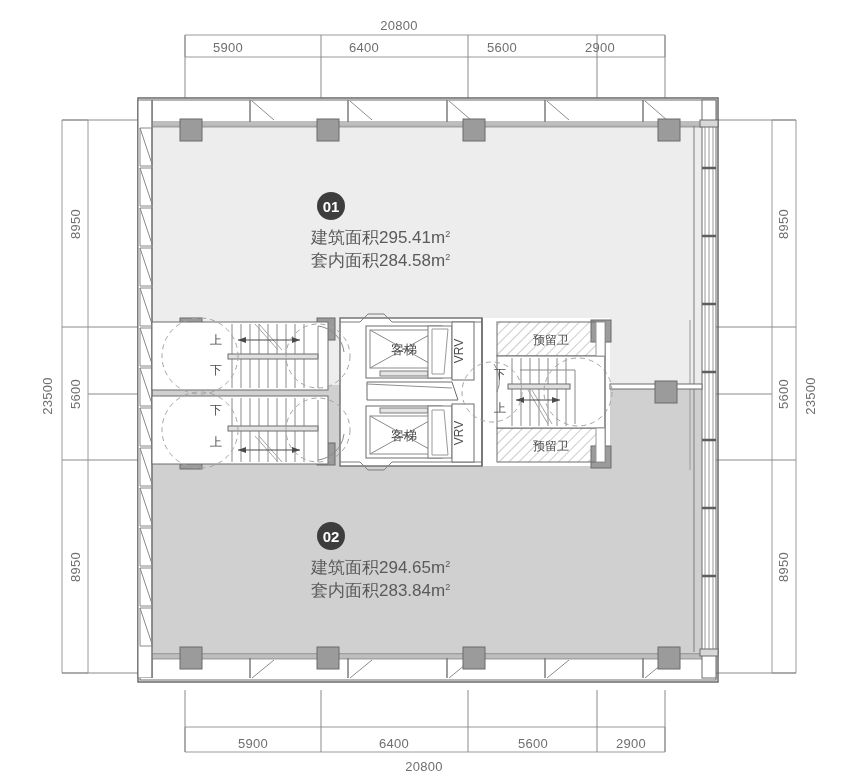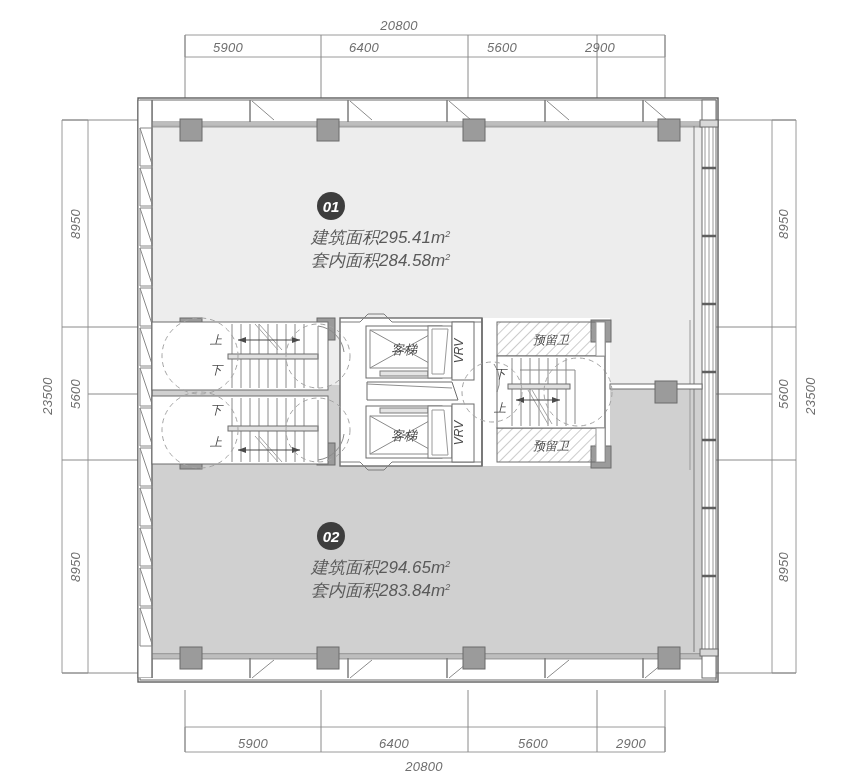--- a/index.html
+++ b/index.html
@@ -9,21 +9,21 @@
   body {
     width: 857px; height: 784px;
     font-family: "Liberation Sans", "DejaVu Sans", sans-serif;
     color: #4a4a4a;
     overflow: hidden;
     position: relative;
   }
   #stage {
     position: absolute;
     left: 0; top: 0;
-    width: 857px; height: 784px; font-style: italic;
+    width: 857px; height: 784px;
   }
   svg { display: block; }
   .dimtext {
     font-family: "Liberation Sans", "DejaVu Sans", sans-serif;
     font-size: 13px;
     fill: #6f6f6f;
     letter-spacing: 0.3px;
   }
   .dimline { stroke: #9a9a9a; stroke-width: 1; fill: none; }
   .dimtick { stroke: #8a8a8a; stroke-width: 1; }

